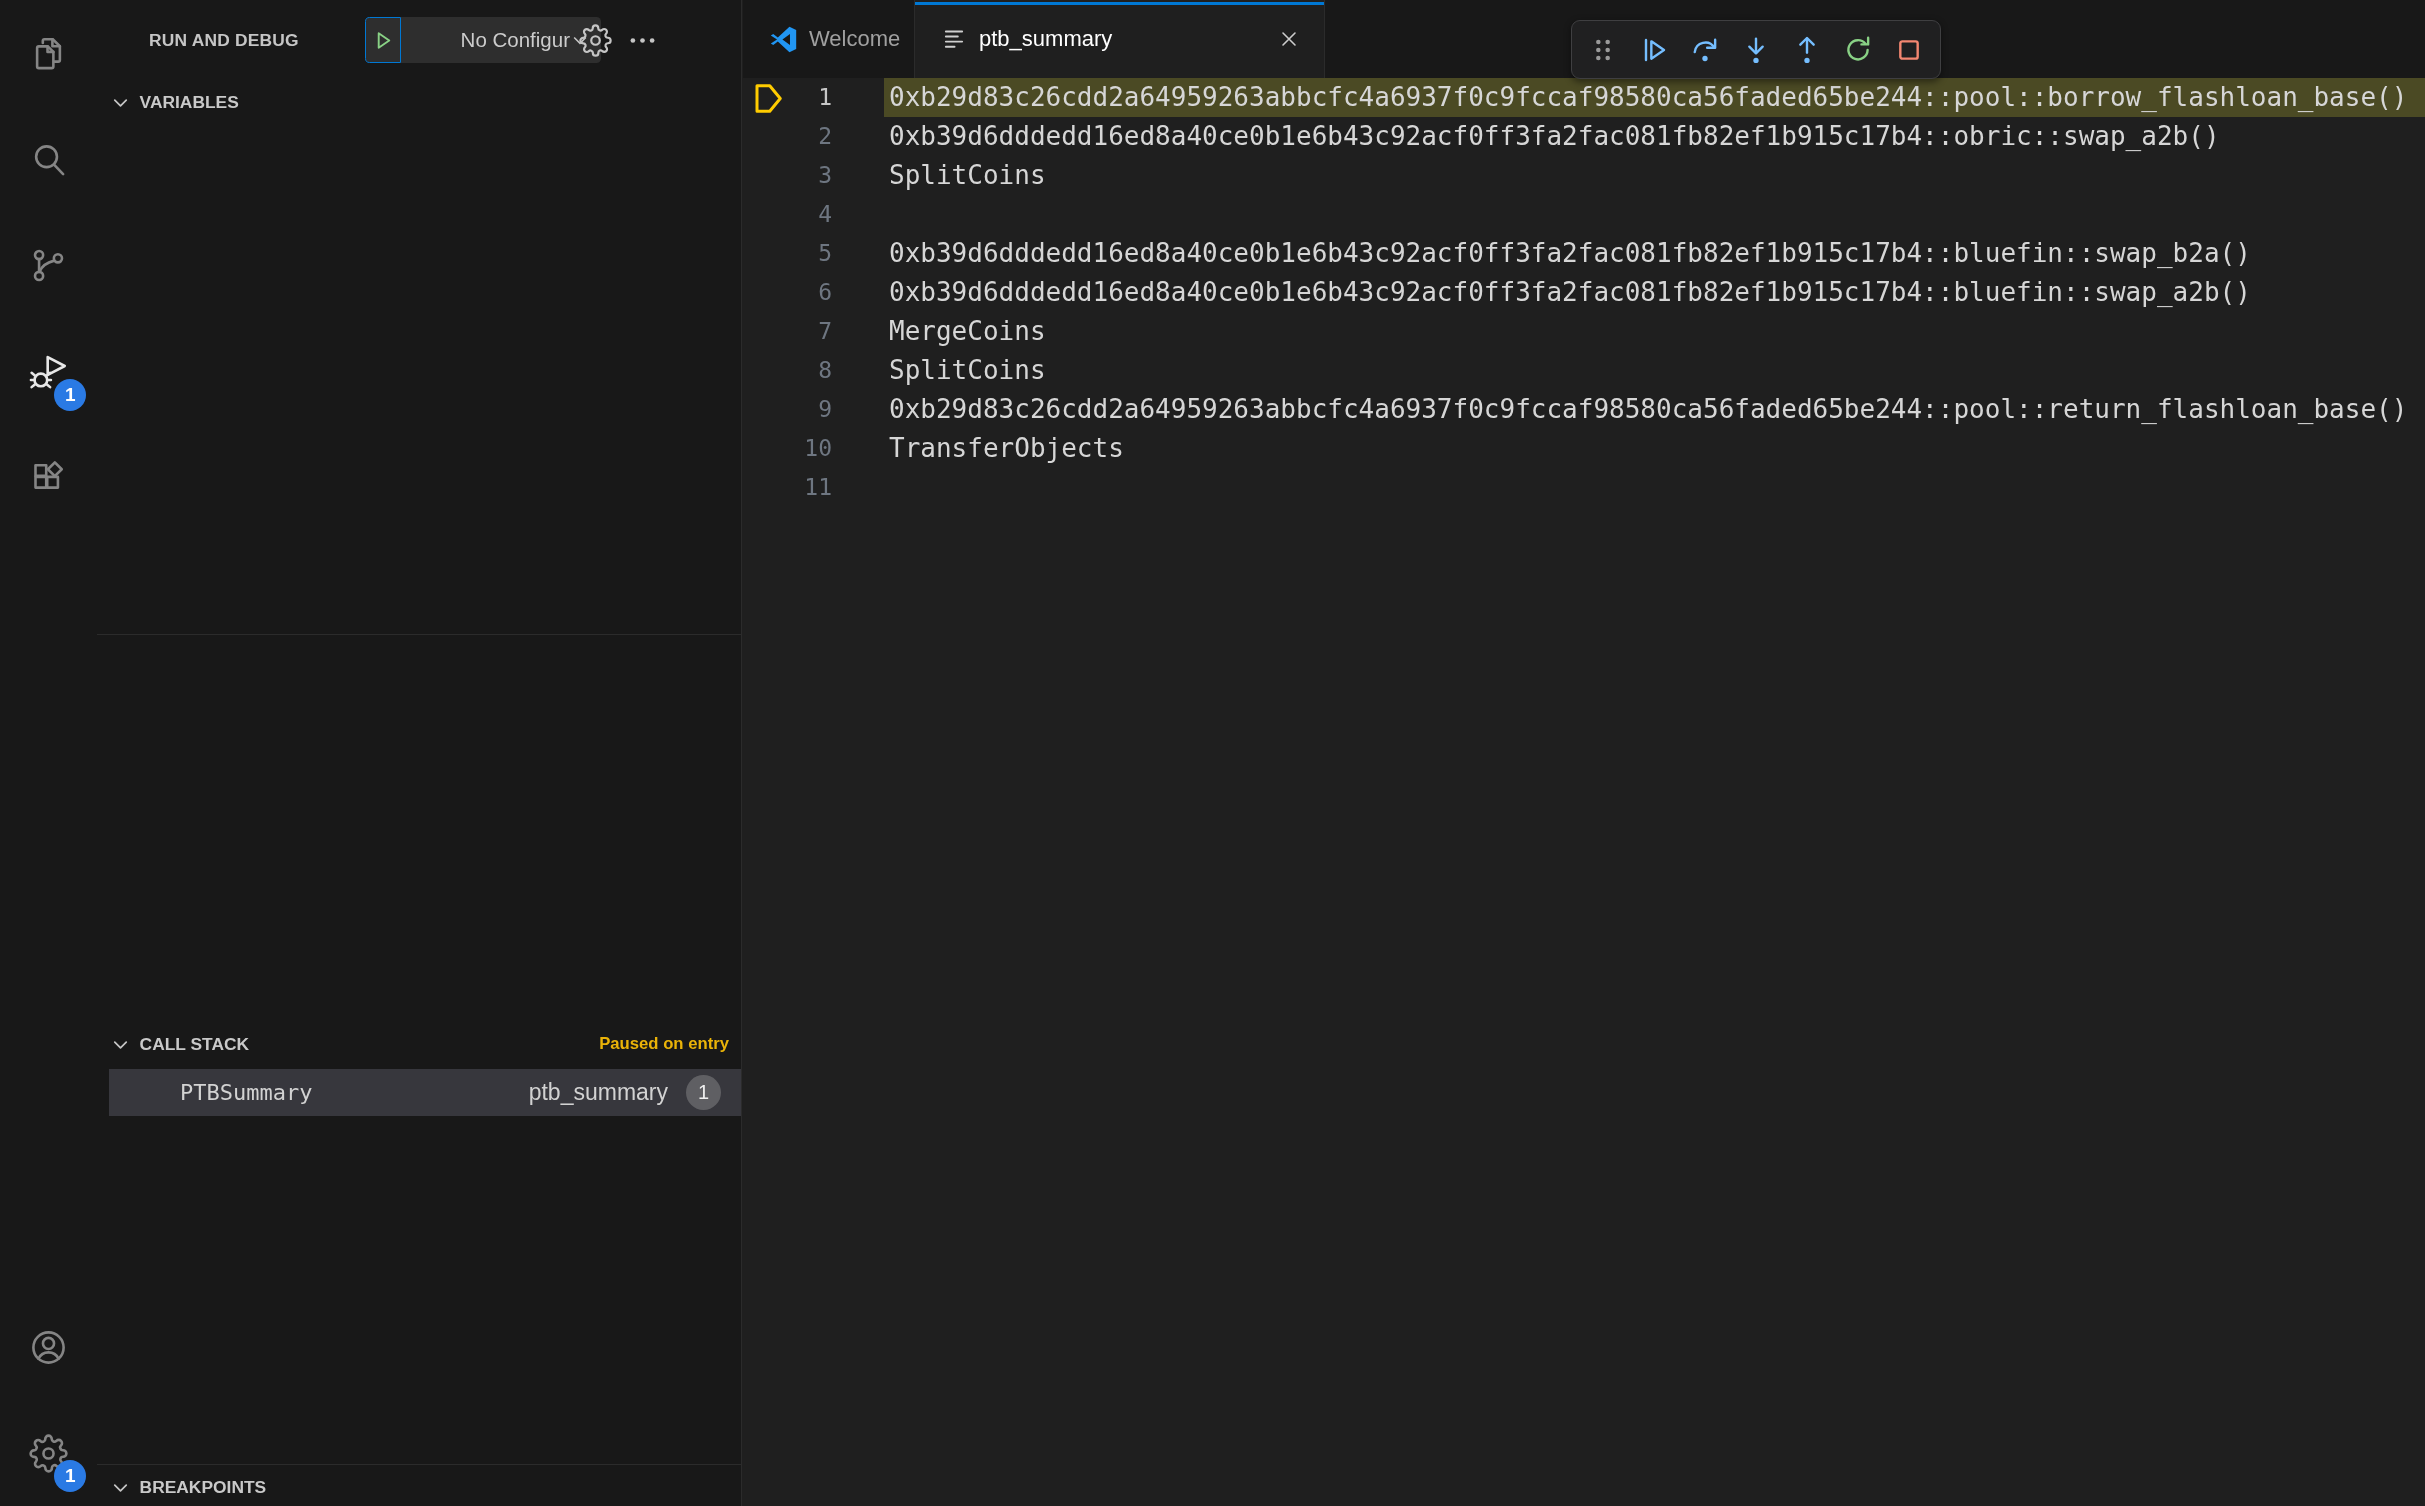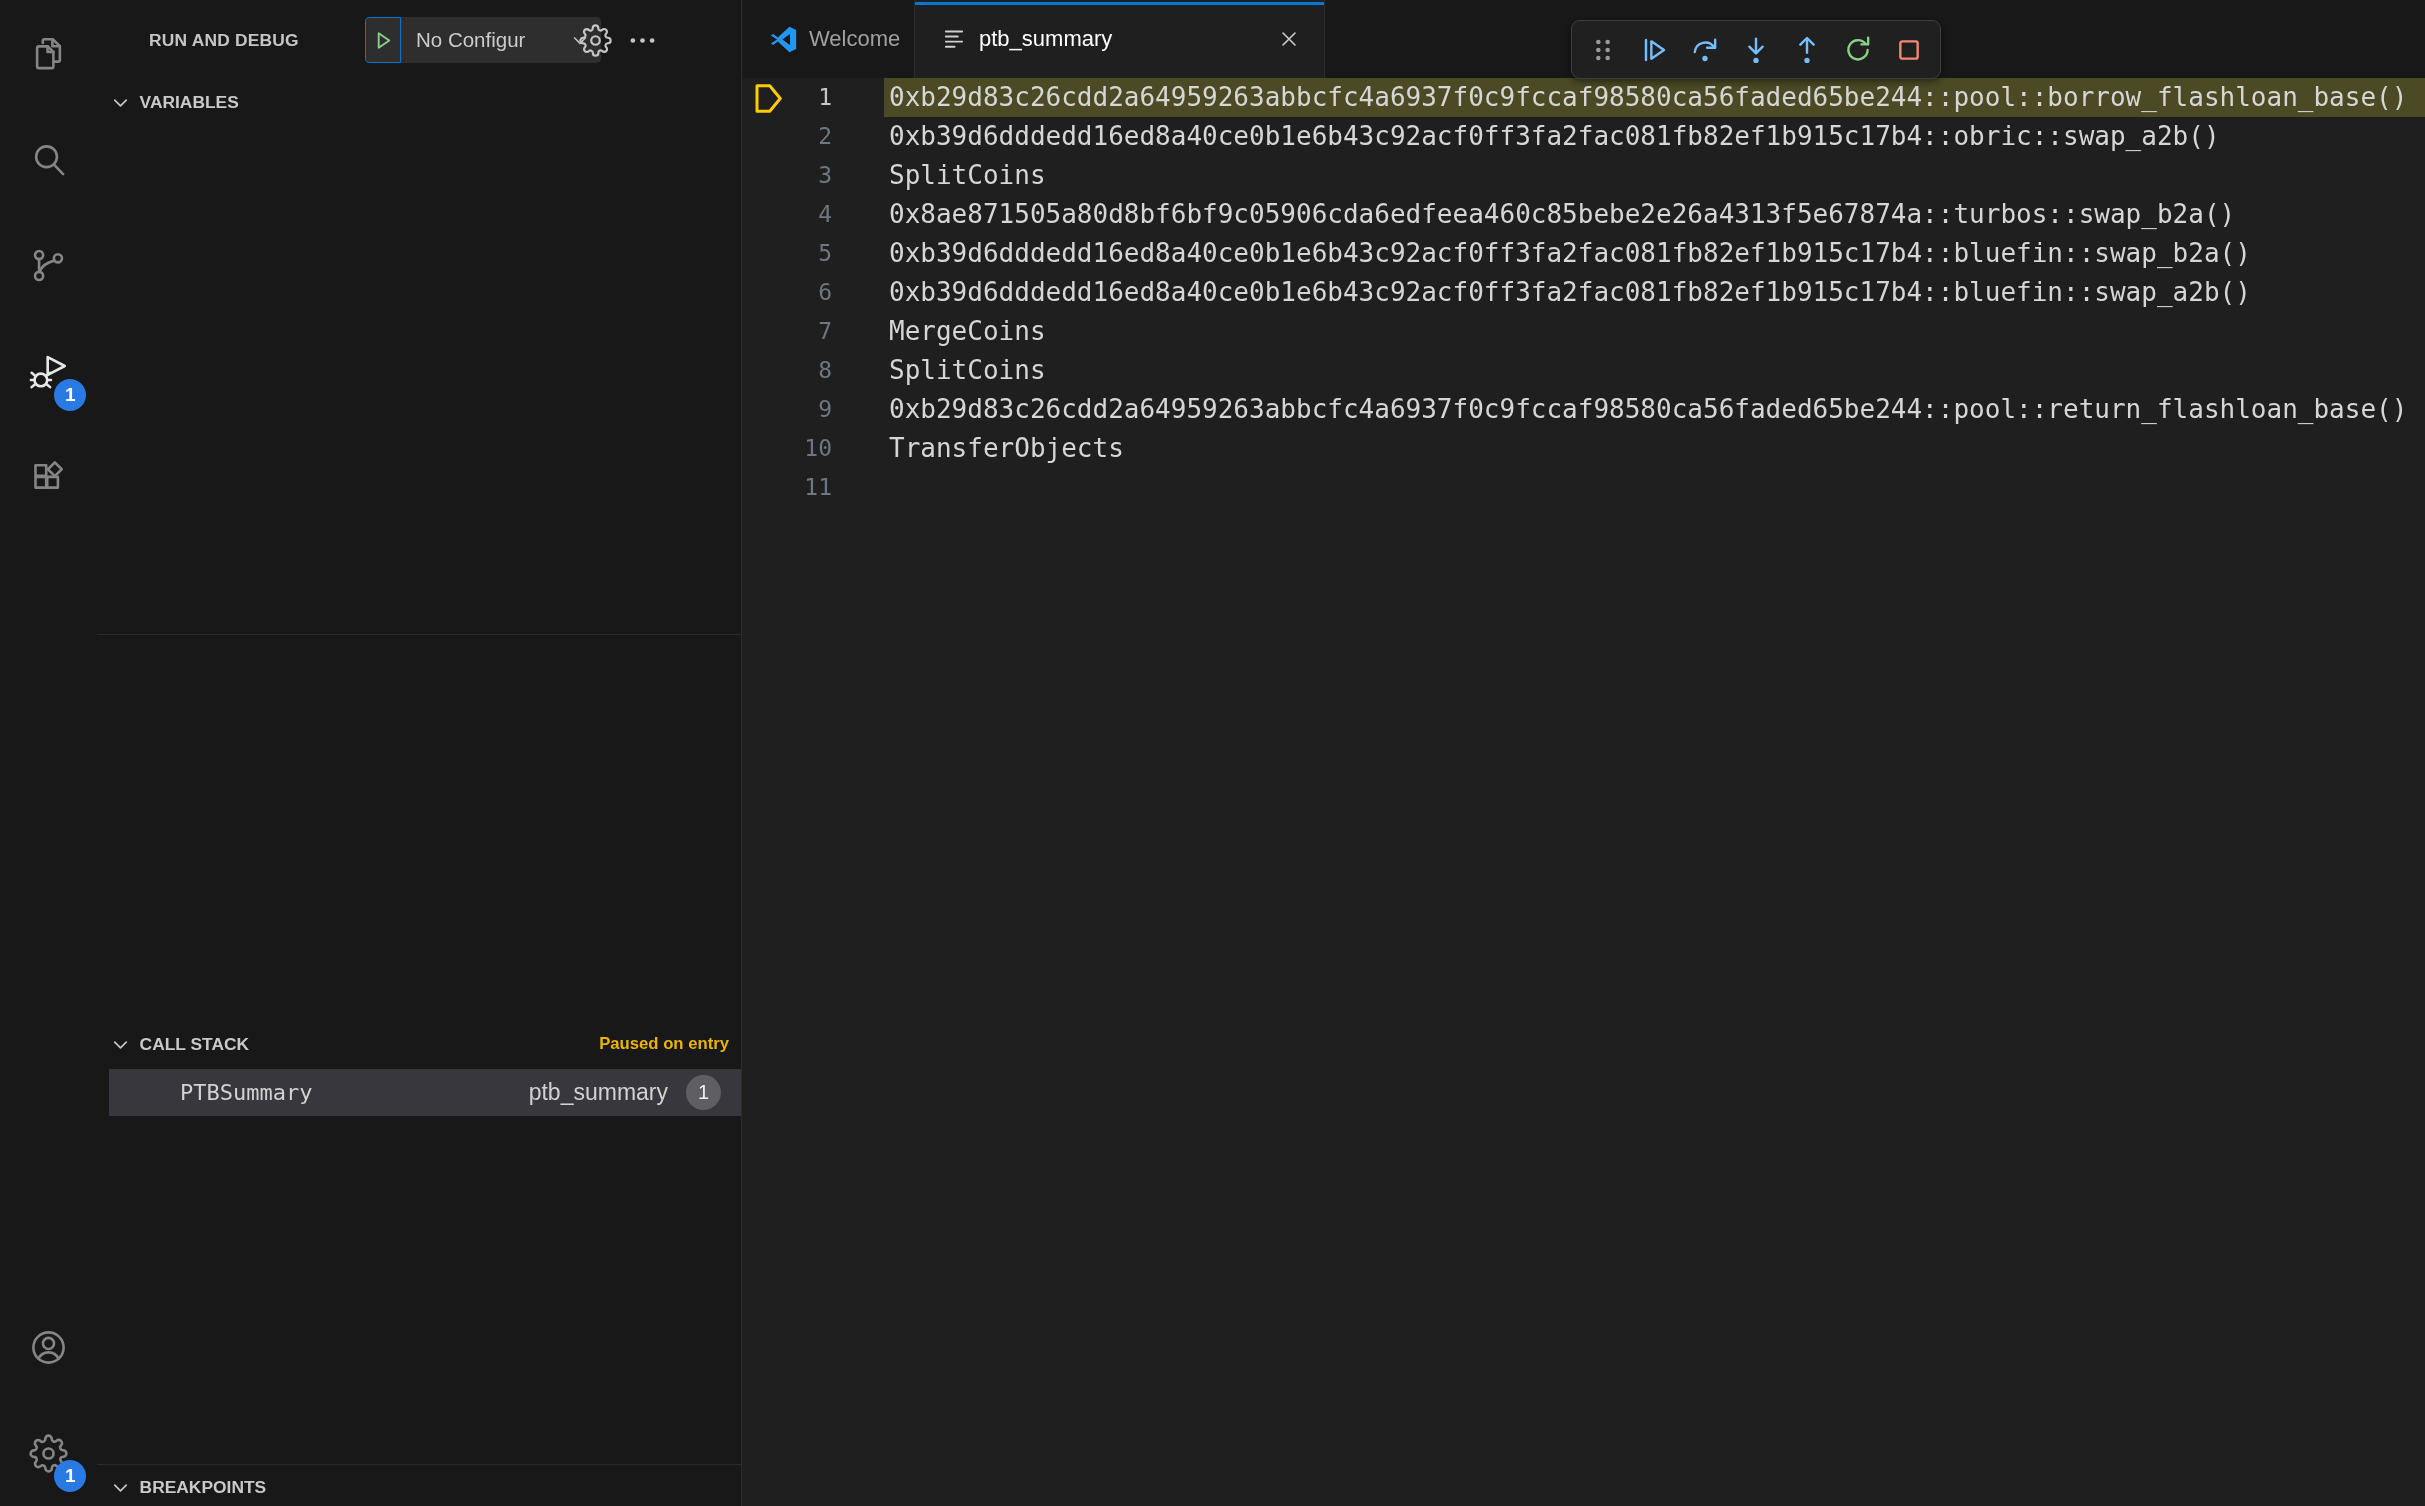--- a/index.html
+++ b/index.html
@@ -11,21 +11,21 @@
 
   
   .activity-bar{position:absolute;left:0;top:0;width:97px;height:100%;background:var(--bg-dark);border-right:0.8px solid var(--border);}
   .ab-item{position:absolute;left:0;width:97px;height:106px;display:flex;align-items:center;justify-content:center;}
   .ab-item svg{width:39px;height:39px;stroke:#858585;fill:none;stroke-width:1.6;stroke-linecap:round;stroke-linejoin:round;}
   .ab-item.active svg{stroke:#e7e7e7;}
   .ab-badge{position:absolute;right:10.6px;bottom:13.7px;min-width:32px;height:32px;border-radius:16px;background:var(--accent-blue);
             color:#fff;font-size:19px;font-weight:700;display:flex;align-items:center;justify-content:center;}
 
   
-  .sidebar{position:absolute;left:97px;top:0;width:645px;height:100%;background:var(--bg-dark);border-right:0.8px solid var(--border);box-sizing:border-box;}
+  .sidebar{position:absolute;left:97px;top:0;width:645px;height:100%;background:var(--bg-dark);border-right:0.8px solid var(--border);box-sizing:border-box;text-align:right;}
   .sb-title{position:absolute;left:52px;top:0;height:80px;display:flex;align-items:center;font-size:17.4px;font-weight:700;color:#c5c5c5;letter-spacing:0.2px;}
   .launch-group{position:absolute;left:256px;top:17.4px;height:46px;display:flex;padding-left:12px;}
   .play-btn{width:36px;height:46px;box-sizing:border-box;border:1.5px solid var(--focus-blue);border-radius:4.6px 0 0 4.6px;background:#2e2e2e;display:flex;align-items:center;justify-content:center;}
   .play-btn svg{width:23px;height:23px;stroke:var(--debug-green);stroke-width:2;fill:none;stroke-linejoin:round;}
   .config-select{width:174px;background:#2e2e2e;border-radius:0 4.6px 4.6px 0;display:flex;align-items:center;padding:0 10.6px 0 15px;font-size:20.5px;color:#ccc;}
   .config-select .lbl{flex:1;white-space:nowrap;overflow:hidden;}
   .config-select svg{width:20px;height:20px;stroke:#c5c5c5;fill:none;stroke-width:1.8;}
   .hdr-action{position:absolute;top:20.5px;width:41px;height:39px;display:flex;align-items:center;justify-content:center;}
   .hdr-action svg{width:33px;height:33px;stroke:#c5c5c5;fill:none;stroke-width:1.6;stroke-linecap:round;stroke-linejoin:round;}
 
@@ -264,21 +264,21 @@
           <rect x="5.5" y="5.5" width="13" height="13" rx="1.5"></rect>
         </svg>
       </div>
     </div>
 
     <div class="editor">
       <div>
           <div class="code-line current"><span class="ln">1</span><span class="code">0xb29d83c26cdd2a64959263abbcfc4a6937f0c9fccaf98580ca56faded65be244::pool::borrow_flashloan_base()</span></div>
           <div class="code-line"><span class="ln">2</span><span class="code">0xb39d6dddedd16ed8a40ce0b1e6b43c92acf0ff3fa2fac081fb82ef1b915c17b4::obric::swap_a2b()</span></div>
           <div class="code-line"><span class="ln">3</span><span class="code">SplitCoins</span></div>
-          <div class="code-line"><span class="ln">4</span><span class="code">0x8ae871505a80d8bf6bf9c05906cda6edfeea460c85bebe2e26a4313f5e67874a::turbos::swap_b2a()</span></div>
+          <div class="code-line"><span class="ln">4</span></div>
           <div class="code-line"><span class="ln">5</span><span class="code">0xb39d6dddedd16ed8a40ce0b1e6b43c92acf0ff3fa2fac081fb82ef1b915c17b4::bluefin::swap_b2a()</span></div>
           <div class="code-line"><span class="ln">6</span><span class="code">0xb39d6dddedd16ed8a40ce0b1e6b43c92acf0ff3fa2fac081fb82ef1b915c17b4::bluefin::swap_a2b()</span></div>
           <div class="code-line"><span class="ln">7</span><span class="code">MergeCoins</span></div>
           <div class="code-line"><span class="ln">8</span><span class="code">SplitCoins</span></div>
           <div class="code-line"><span class="ln">9</span><span class="code">0xb29d83c26cdd2a64959263abbcfc4a6937f0c9fccaf98580ca56faded65be244::pool::return_flashloan_base()</span></div>
           <div class="code-line"><span class="ln">10</span><span class="code">TransferObjects</span></div>
           <div class="code-line"><span class="ln">11</span><span class="code"></span></div>
         </div>
       <div class="debug-pointer">
         <svg viewBox="0 0 40 44">

